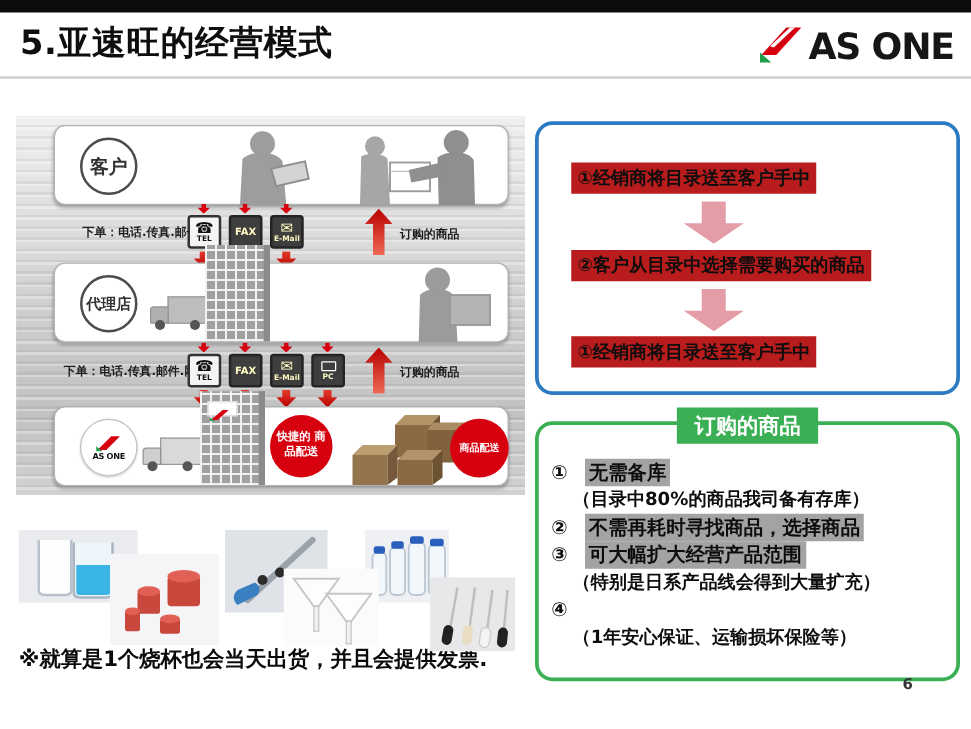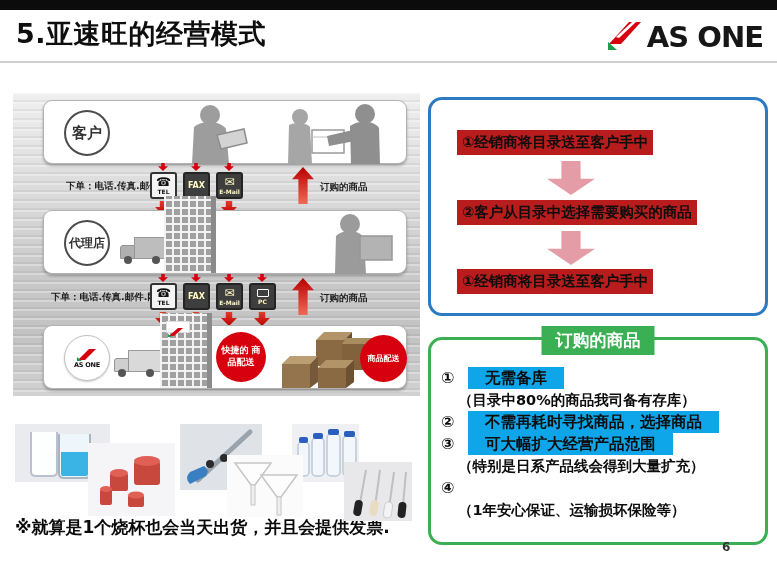--- a/index.html
+++ b/index.html
@@ -81,21 +81,21 @@
   .step { position:absolute; left:26px; background:#b91c1c; color:#0d0d0d; font-size:14.5px; font-weight:700;
     padding:3px 5px; white-space:nowrap; }
   .step1 { top:30px; } .step2 { top:100px; } .step3 { top:169px; }
   .ar-pink { position:absolute; left:116px; width:48px; height:34px; background:#e49da6;
     clip-path:polygon(30% 0,70% 0,70% 52%,100% 52%,50% 100%,0 52%,30% 52%); }
   .arp1 { top:61px; } .arp2 { top:131px; }
 
   .adv-list { position:absolute; left:10px; top:27px; right:6px; }
   .adv-main { display:flex; align-items:baseline; font-size:15.5px; font-weight:700; color:#0d0d0d; line-height:22px; }
   .adv-num { width:27px; flex:none; }
-  .adv-hl { background:#0ea5e9; padding:0 17px; }
+  .adv-hl { background:#a3a3a3; padding:0 3px; }
   .adv-sub { margin-left:17px; font-size:14.5px; font-weight:700; color:#0d0d0d; line-height:22px; white-space:nowrap; }
 
   
   .photo { position:absolute; }
   .ph1 { left:15px; top:424px; width:95px; height:58px; background:#e9ebee; z-index:1; }
   .ph2 { left:88px; top:443px; width:87px; height:73px; background:#f5f5f7; z-index:2; }
   .ph3 { left:180px; top:424px; width:82px; height:66px; background:#dfe3e8; z-index:1; }
   .ph4 { left:227px; top:455px; width:76px; height:62px; background:#fbfbfb; z-index:2; }
   .ph5 { left:292px; top:424px; width:67px; height:58px; background:#eef0f4; z-index:1; }
   .ph6 { left:344px; top:462px; width:68px; height:59px; background:#e8e8eb; z-index:2; }

